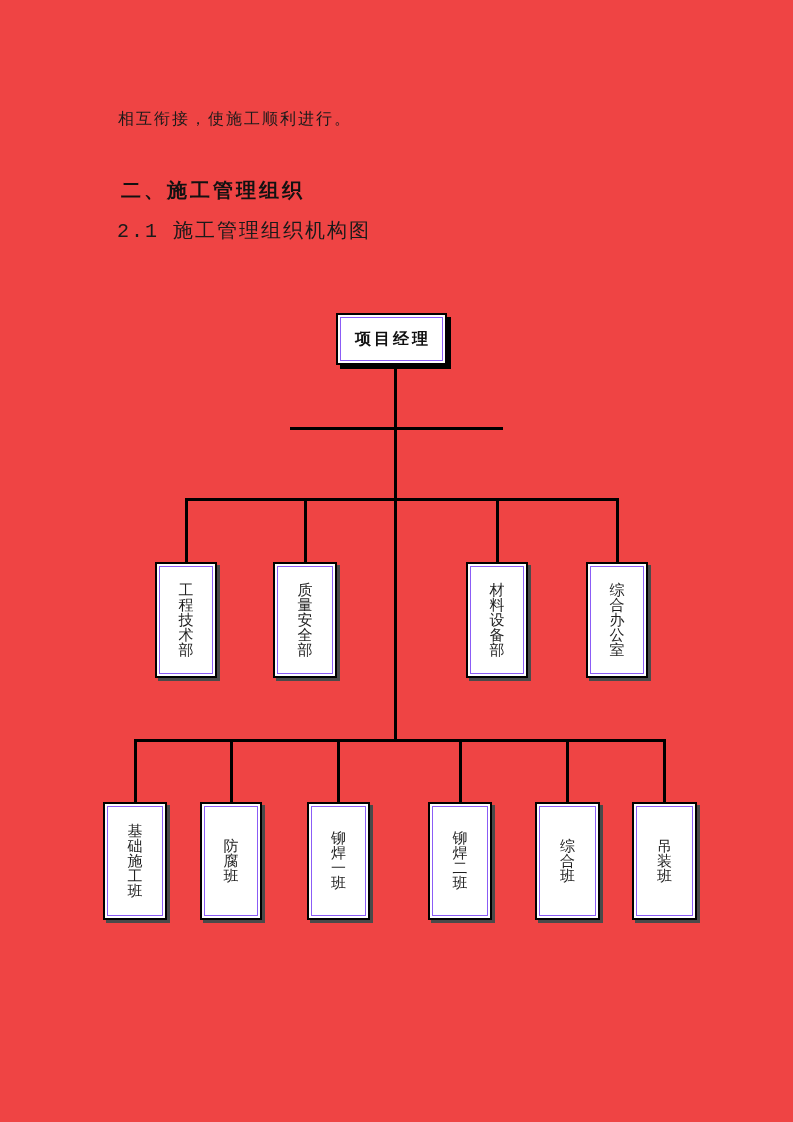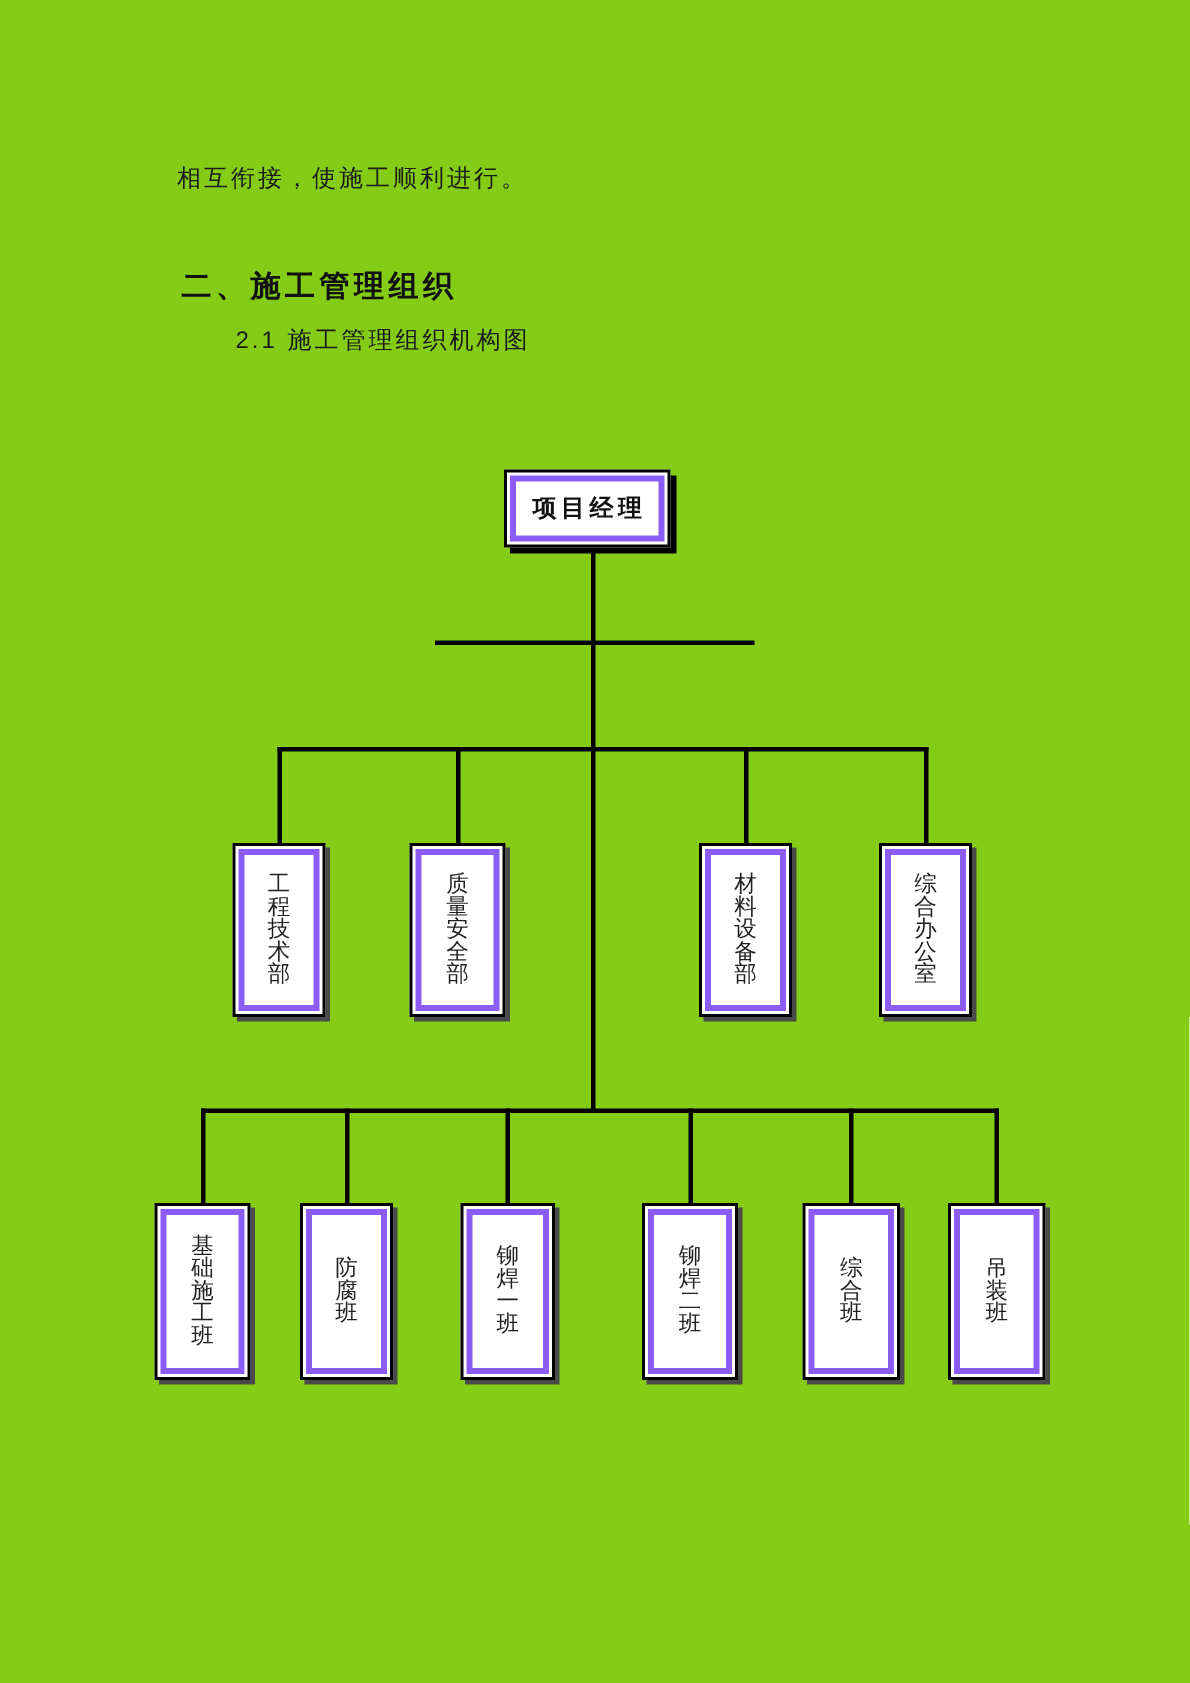--- a/index.html
+++ b/index.html
@@ -3,21 +3,21 @@
 <meta charset="utf-8">
 <style>
   * { margin: 0; padding: 0; box-sizing: border-box; }
   html, body { background: #ffffff; }
   body { font-family: "Liberation Serif", "DejaVu Serif", serif; }
 
   .page {
     position: relative;
     width: 793px;
     height: 1122px;
-    background: #84cc16;
+    background: #ef4444;
     overflow: hidden;
     margin: 0 auto;
   }
 
   .para {
     position: absolute;
     left: 118px; top: 109px;
     font-size: 16px;
     letter-spacing: 2px;
     color: #1a1a1a;
@@ -31,47 +31,46 @@
     font-weight: 700;
     letter-spacing: 3px;
     color: #111111;
     font-family: "Liberation Sans", "DejaVu Sans", sans-serif;
     text-align: center;
   }
 
   .h2 {
     position: absolute;
     left: 117px; top: 217px;
-    font-size: 16px;
+    font-size: 20px;
     font-weight: 400;
     letter-spacing: 2px;
     color: #1a1a1a;
-    font-family: Liberation Sans, sans-serif;
-    margin-left: 40px;
+    font-family: Liberation Mono, monospace;
   }
 
   
   .chart { position: absolute; left: 0; top: 0; width: 793px; height: 1122px; }
 
   .line { position: absolute; background: #000000; }
   .vline { width: 3px; }
   .hline { height: 3px; }
 
   .obox {
     position: absolute;
     background: #ffffff;
     border: 2px solid #000000;
     padding: 2px;
   }
   .obox-h { box-shadow: 4px 4px 0 #000000; }
   .obox-v { box-shadow: 3px 3px 0 #4a4a4a; }
 
   .obox .inner {
     width: 100%; height: 100%;
-    border: 4px solid #8b5cf6;
+    border: 1px solid #8b5cf6;
     display: flex;
     align-items: center;
     justify-content: center;
   }
 
   .htext {
     font-size: 16px;
     font-weight: 700;
     letter-spacing: 3px;
     text-indent: 3px;

